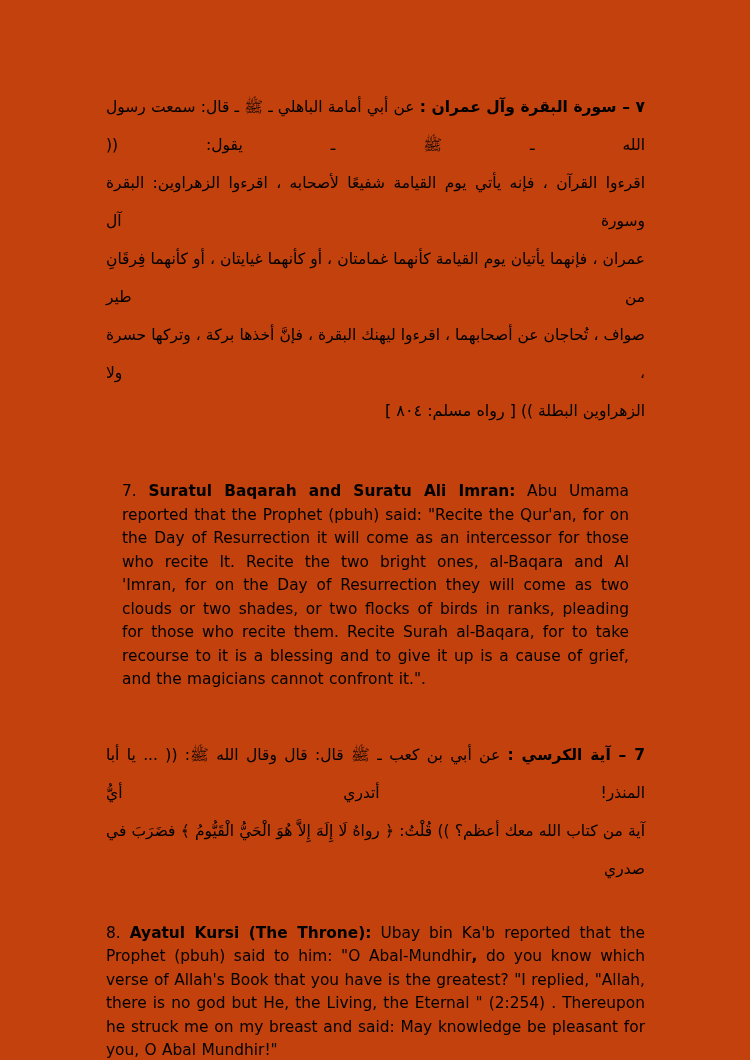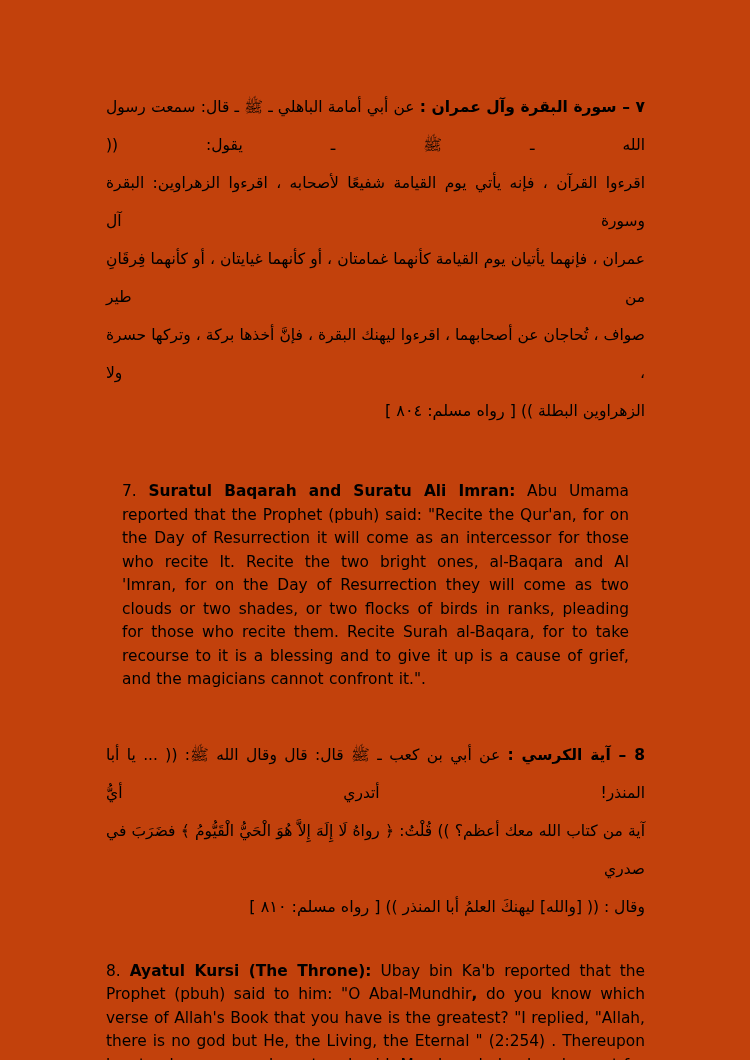--- a/index.html
+++ b/index.html
@@ -97,26 +97,22 @@
     <div class="gap-ar-to-en"></div>
 
     <p class="english-block" style="margin:16px;">
       <span>7.</span>
       <strong>Suratul Baqarah and Suratu Ali Imran:</strong><span> Abu Umama reported that the Prophet (pbuh) said: "Recite the Qur'an, for on the Day of Resurrection it will come as an intercessor for those who recite It. Recite the two bright ones, al-Baqara and Al 'Imran, for on the Day of Resurrection they will come as two clouds or two shades, or two flocks of birds in ranks, pleading for those who recite them. Recite Surah al-Baqara, for to take recourse to it is a blessing and to give it up is a cause of grief, and the magicians cannot confront it.".</span>
     </p>
 
     <div class="gap-en-to-ar"></div>
 
     <div class="arabic-block">
-      <span class="arabic-line"><span class="arabic-head">8 – آية الكرسي :</span><span> عن أبي بن كعب ـ ﷺ قال: قال وقال الله ﷺ: (( ... يا أبا المنذر! أتدري أيُّ</span></span>
+      <span class="arabic-line"><span class="arabic-head">7 – آية الكرسي :</span><span> عن أبي بن كعب ـ ﷺ قال: قال وقال الله ﷺ: (( ... يا أبا المنذر! أتدري أيُّ</span></span>
       <span class="arabic-line">آية من كتاب الله معك أعظم؟ )) قُلْتُ: ﴿ رواهُ لَا إِلَهَ إِلاَّ هُوَ الْحَيُّ الْقَيُّومُ ﴾ فضَرَبَ في صدري</span>
-      <span class="arabic-line cite-right">
-        <span>وقال : (( [والله] ليهنكَ العلمُ أبا المنذر ))</span>
-        <span class="cite">[ رواه مسلم: ٨١٠ ]</span>
-      </span>
     </div>
 
     <div class="gap-ar-to-en"></div>
 
     <p class="english-block" style="margin:0;">
       <span>8.</span>
       <strong>Ayatul Kursi (The Throne):</strong><span> Ubay bin Ka'b reported that the Prophet (pbuh) said to him: "O Abal-Mundhir</span><strong>,</strong><span> do you know which verse of Allah's Book that you have is the greatest? "I replied, "Allah, there is no god but He, the Living, the Eternal " (2:254) . Thereupon he struck me on my breast and said: May knowledge be pleasant for you, O Abal Mundhir!"</span>
     </p>
 
     <div class="gap-en-to-ar"></div>

